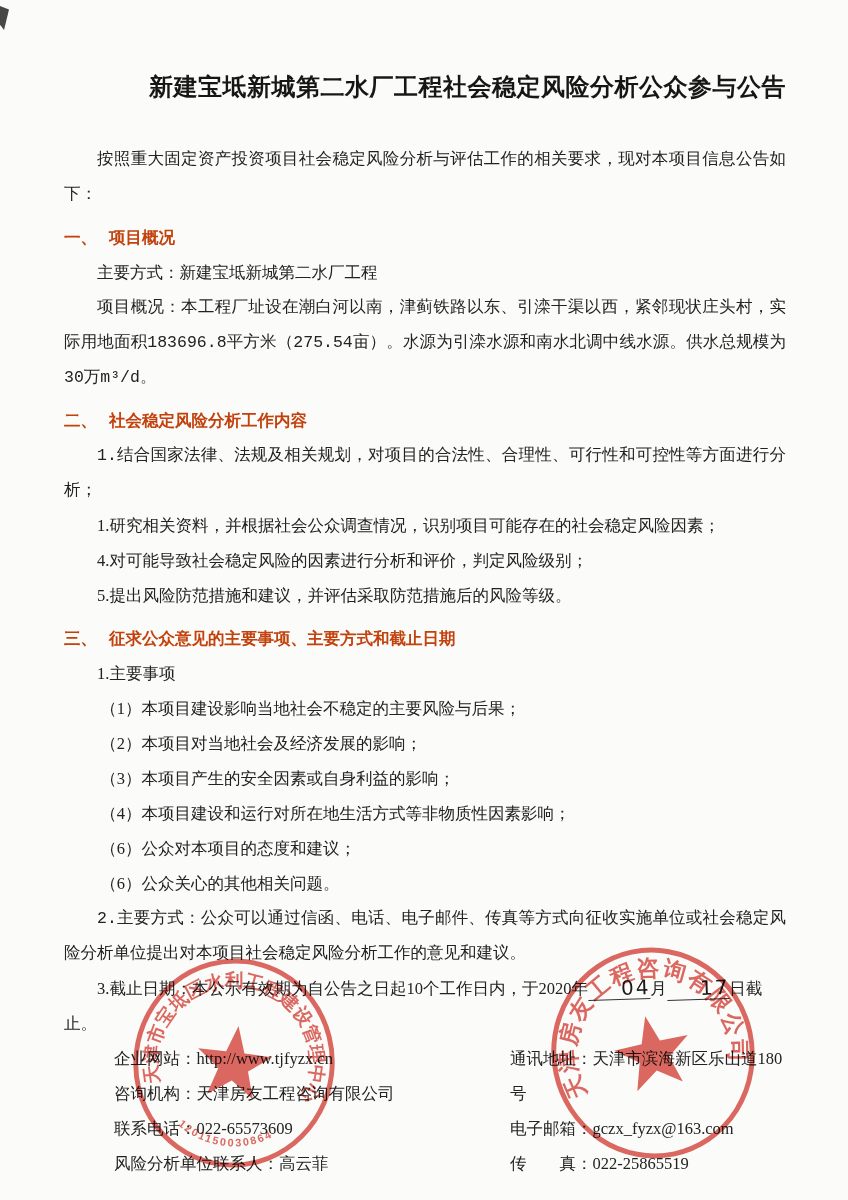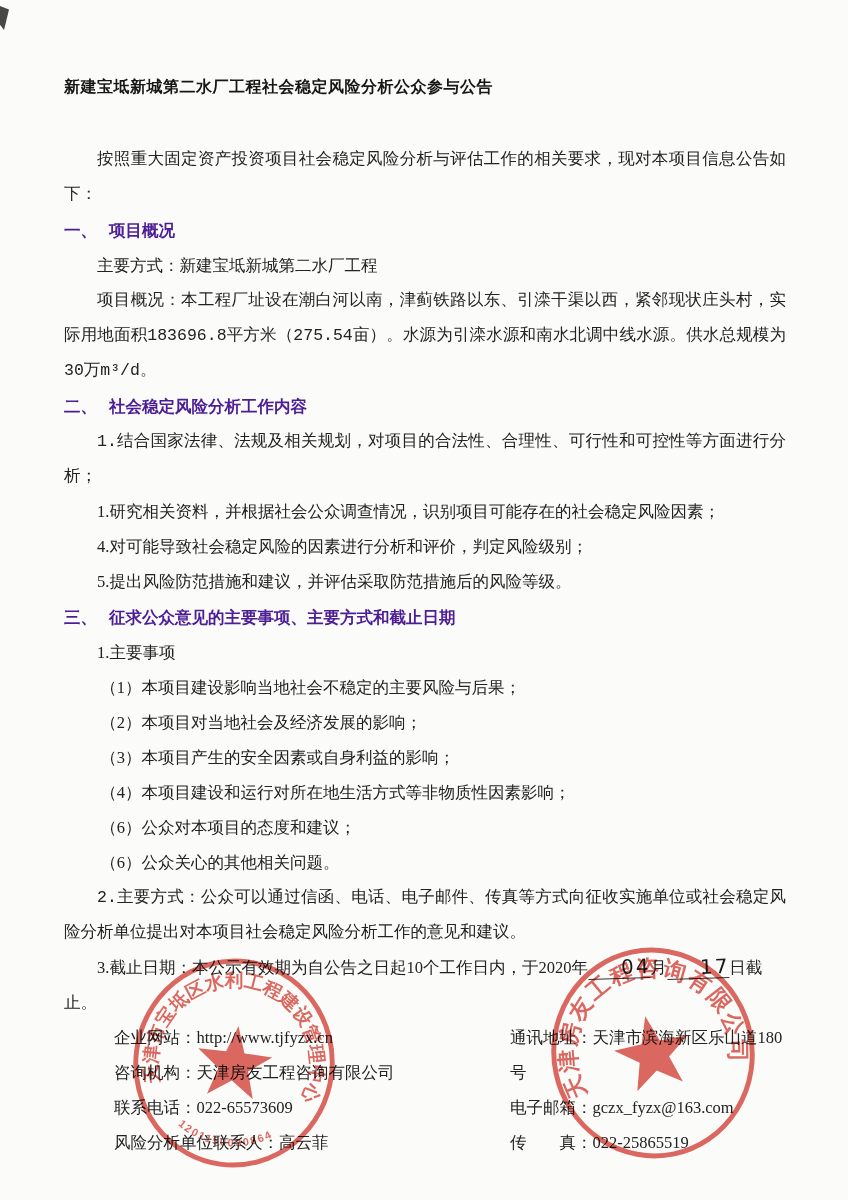--- a/index.html
+++ b/index.html
@@ -5,28 +5,28 @@
   html,body{margin:0;padding:0;background:#e8e8e8;}
   .page{
     position:relative;width:848px;height:1200px;margin:0 auto;
     background:#fbfbf9;overflow:hidden;
     font-family:"Liberation Serif",serif;color:#222;
   }
   .scan-mark{position:absolute;left:0;top:6px;width:9px;height:24px;background:#474747;
     clip-path:polygon(0 0,100% 15%,45% 100%,0 78%);}
   .content{position:absolute;left:64px;top:58px;width:722px;}
   .title{
-    text-align:left;font-size:16px;font-weight:bold;color:#161616;
+    text-align:right;font-size:24px;font-weight:bold;color:#161616;
     letter-spacing:.5px;margin:14px 0 40px 0;line-height:30px;
   }
   .body-text{font-size:16.5px;line-height:35px;}
   p{margin:0;}
   .indent{text-indent:2em;}
   .justify{text-align:justify;font-family:Liberation Mono, monospace;}
-  .sec-head{font-weight:bold;color:#4c1d95;margin-top:1px;}
+  .sec-head{font-weight:bold;color:#c2410c;margin-top:8px;}
   .sec-head .gap{display:inline-block;width:12px;}
   .item{text-indent:2em;}
   .subitem{text-indent:2.2em;}
   .hw{
     display:inline-block;min-width:44px;text-align:center;
     font-family:"DejaVu Sans",sans-serif;font-size:20px;font-weight:500;
     border-bottom:1.6px solid #333;line-height:22px;
     transform:rotate(-2deg) translateY(1px);letter-spacing:2px;color:#1a1a1a;
   }
   .contact{display:flex;}

